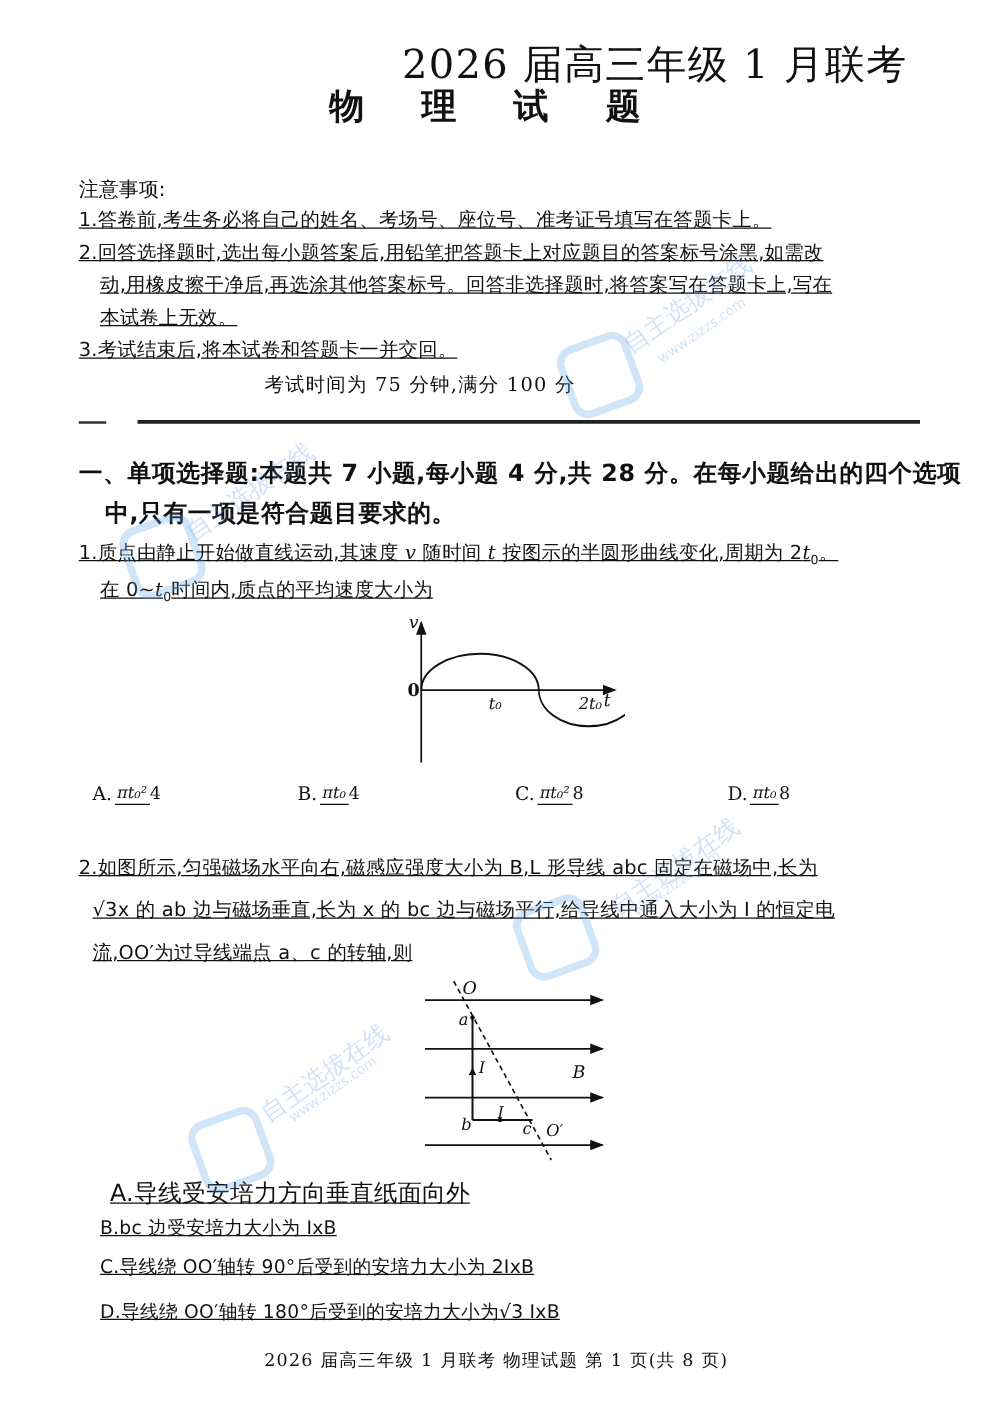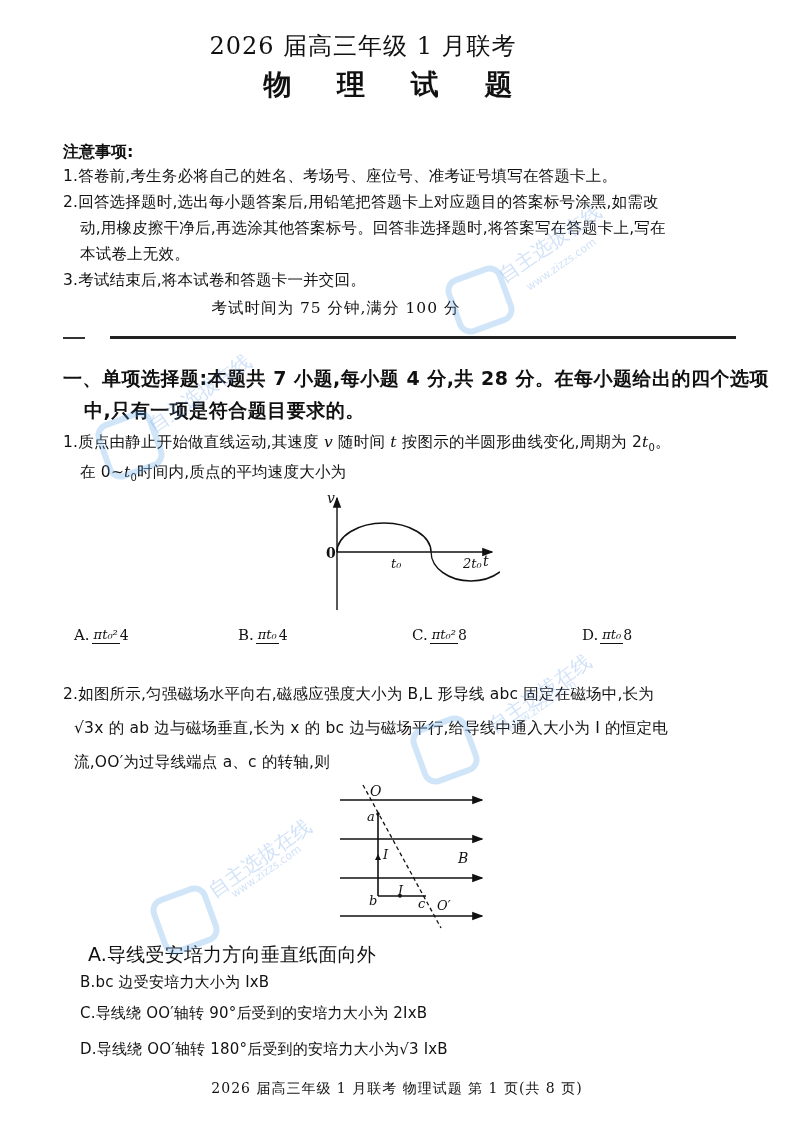--- a/index.html
+++ b/index.html
@@ -1,22 +1,22 @@
 <!DOCTYPE html>
 <html><head>
 <meta charset="utf-8">
 <style>
   html, body { margin: 0; padding: 0; background: #ffffff; }
   body { width: 794px; height: 1123px; position: relative; overflow: hidden;
          font-family: "DejaVu Serif", "Liberation Serif", serif; color: #111; }
   .abs { position: absolute; }
-  .title1 { top: 30px; left: 0; width: 726px; text-align: center; font-size: 24px; letter-spacing: 1px; }
+  .title1 { top: 30px; left: 0; width: 726px; text-align: right; font-size: 32px; letter-spacing: 1px; }
   .title2 { top: 66px; left: 0; width: 794px; text-align: center; font-size: 28px; font-weight: bold; letter-spacing: 18px; font-family: "DejaVu Sans", sans-serif; }
-  .notice-h { top: 142px; left: 63px; font-size: 16px; font-weight: bold; font-family: "DejaVu Sans", sans-serif; }
-  .line { left: 63px; font-size: 15.5px; font-family: "DejaVu Sans", sans-serif; white-space: nowrap; letter-spacing: 0.2px; }
+  .notice-h { top: 142px; left: 63px; font-size: 16px; font-weight: normal; font-family: "DejaVu Sans", sans-serif; }
+  .line { left: 63px; font-size: 15.5px; font-family: "DejaVu Sans", sans-serif; white-space: nowrap; letter-spacing: 0.2px; text-decoration: underline; }
   .indent { left: 80px; }
   .center { left: 0; width: 672px; text-align: center; font-size: 15.5px; font-family: "DejaVu Serif", serif; letter-spacing: 1px; }
   .sep1 { top: 337px; left: 63px; width: 22px; height: 2px; background: #333; }
   .sep2 { top: 336px; left: 110px; width: 626px; height: 3px; background: #222; }
   .section { left: 63px; font-size: 19px; font-weight: bold; font-family: "DejaVu Sans", sans-serif; white-space: nowrap; letter-spacing: 0.5px; }
   .it { font-style: italic; font-family: "DejaVu Serif", serif; }
   .opt { font-size: 15px; font-family: "DejaVu Serif", serif; display: flex; align-items: center; }
   .frac { display: inline-flex; flex-direction: row; align-items: center; margin-left: 2px; font-size: 13px; }
   .frac .num { border-bottom: 1.3px solid #111; padding: 0 2px; line-height: 16px; }
   .frac .den { line-height: 16px; font-size: 14px; }

